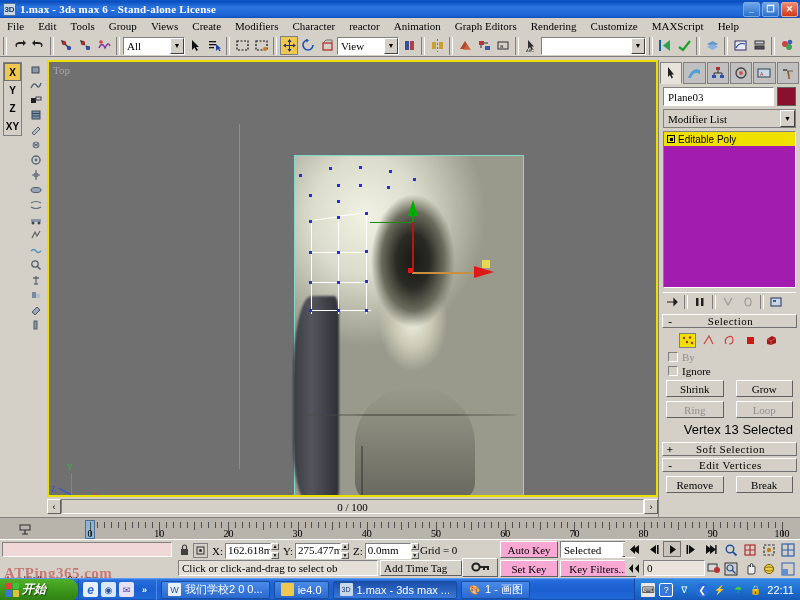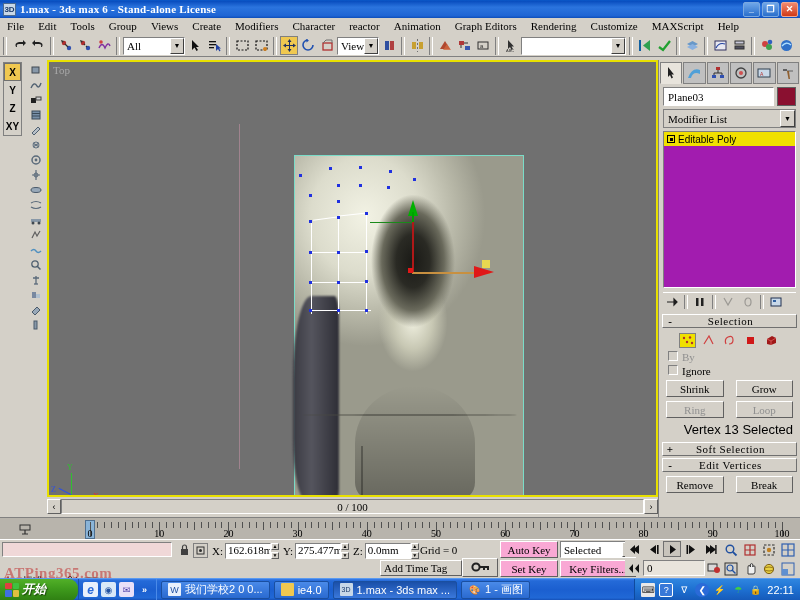--- a/index.html
+++ b/index.html
@@ -237,21 +237,21 @@
     margin-bottom: 2px;
   }
   .rollhdr .pm { width: 14px; text-align: center; font-weight: bold;}
   .rollhdr .lbl { flex: 1; text-align: center; padding-right: 12px; letter-spacing:.5px;}
   #sel-icons { display: flex; justify-content: center; gap: 4px; padding: 3px 0 2px 0;}
   .selicon {
     width: 17px; height: 15px; display:flex;align-items:center;justify-content:center;
   }
   .selicon.on { background: #f0e000; border: 1px solid #808080;}
   .cbrow {
-    display: flex; align-items: flex-start; gap: 4px;
+    display: flex; align-items: center; gap: 4px;
     padding: 1px 0 1px 6px;
     font-family: "Liberation Serif", serif; font-size: 11px;
   }
   .cbrow.dim { color: #909090; }
   .cbox { width: 10px; height: 10px; border: 1px solid #808080;
     border-right-color:#fff;border-bottom-color:#fff; background:#d4d0c8;}
   .btnrow { display: flex; gap: 12px; padding: 2px 4px; }
   .pbtn {
     flex: 1; height: 17px;
     background: #d4d0c8;
@@ -549,21 +549,21 @@
         <path d="M12 7 A5 5 0 1 1 7 2" stroke="#2050b0" stroke-width="1.6" fill="none"></path>
         <path d="M5 1 L8 2.5 L5.5 4.5 Z" fill="#2050b0"></path>
       </svg>
   </div>
   <div class="tbtn">
     <svg class="ico" width="15" height="15" viewBox="0 0 15 15">
         <rect x="3" y="5" width="9" height="7" fill="none" stroke="#b03030" stroke-width="1.3"></rect>
         <path d="M3 5 L6 2 L12 2 L12 5" fill="none" stroke="#707070" stroke-width="1"></path>
       </svg>
   </div>
-  <div class="tcombo" style="width:42px">
+  <div class="tcombo" style="width:62px">
     <div class="txt">View</div>
     <div class="arw">▼</div>
   </div>
   <div class="tbtn">
     <svg class="ico" width="15" height="15" viewBox="0 0 15 15">
         <rect x="3" y="3" width="4" height="9" fill="#3050a0"></rect>
         <rect x="8" y="3" width="4" height="9" fill="#b04040"></rect>
       </svg>
   </div>
   <div class="tsep"></div>
@@ -1194,20 +1194,21 @@
       <span class="cv">0.0mm</span>
       <span class="spin">
           <i>▲</i>
           <i>▼</i>
         </span>
     </div>
   </div>
 
   <div id="gridlabel">Grid = 0</div>
 
+  <div id="prompt">Click or click-and-drag to select ob</div>
   <div id="addtimetag">Add Time Tag</div>
 
   <div id="lockbtn">
     <svg class="ico" width="26" height="15" viewBox="0 0 26 15">
         <circle cx="9" cy="7" r="3.6" fill="none" stroke="#202020" stroke-width="2"></circle>
         <path d="M12 7 h10 M17 7 v3 M21 7 v3" stroke="#202020" stroke-width="2"></path>
       </svg>
   </div>
 
   <div id="keyblock">

